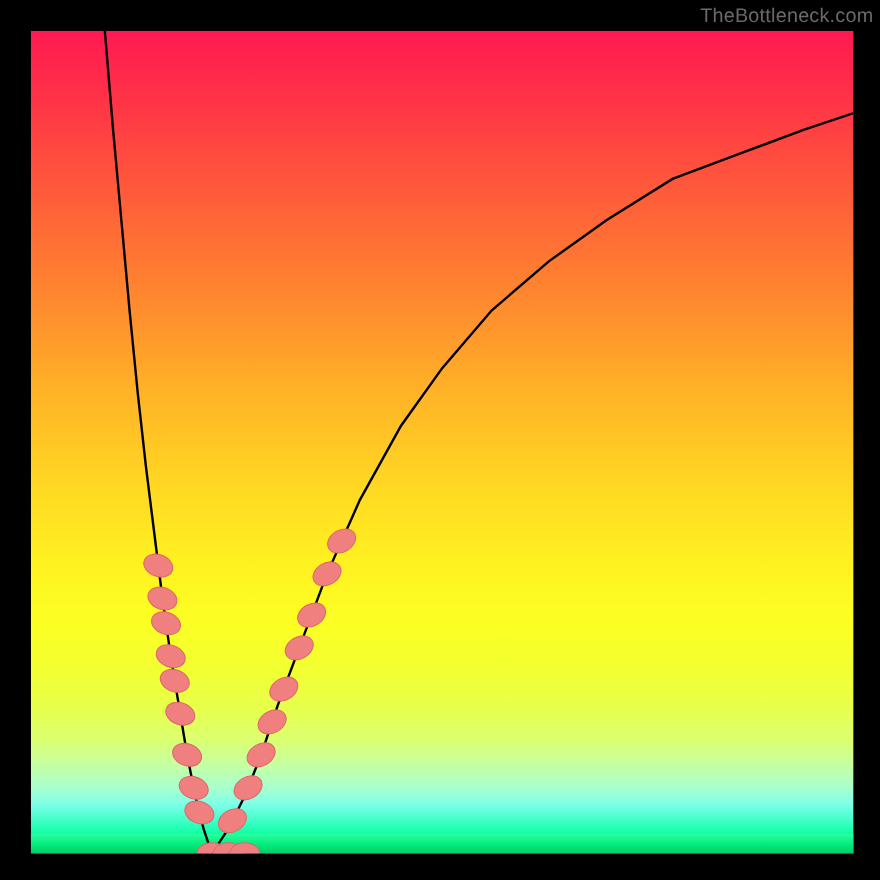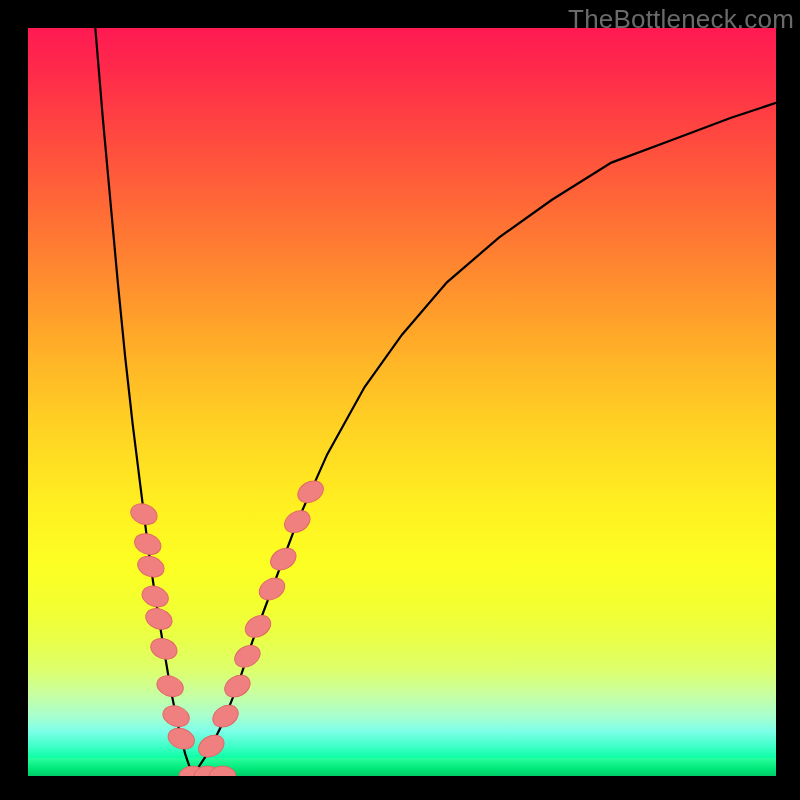--- a/index.html
+++ b/index.html
@@ -58,21 +58,21 @@
   }
   svg.curves {
     position: absolute;
     inset: 0;
   }
   .watermark {
     position: absolute;
     top: 4px;
     right: 6px;
     color: #6a6a6a;
-    font-size: 26px;
+    font-size: 18px;
     letter-spacing: 0.2px;
     font-weight: 500;
     user-select: none;
   }
 </style>
 </head>
 <body>
 
 <div class="frame">
   <div class="watermark">TheBottleneck.com</div>

